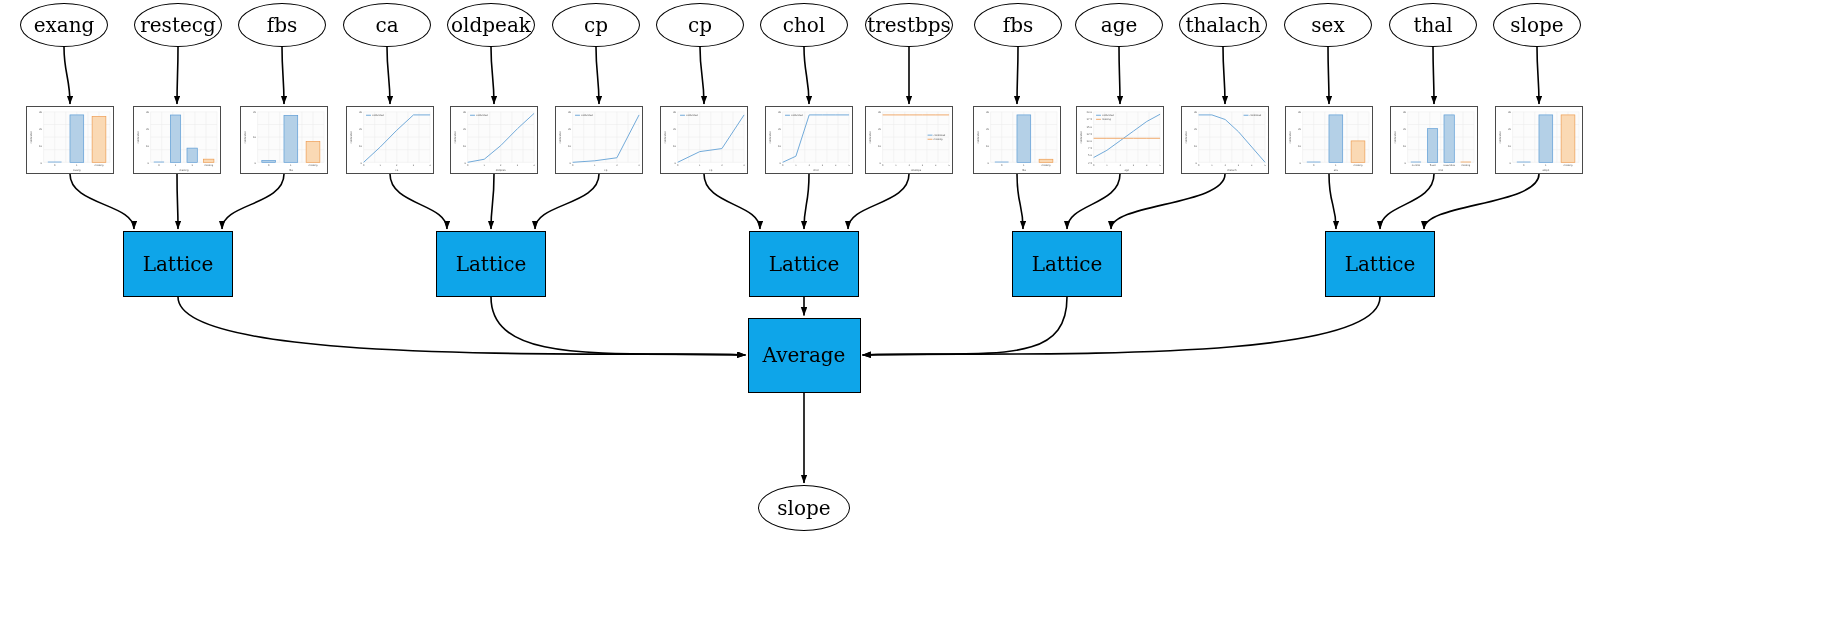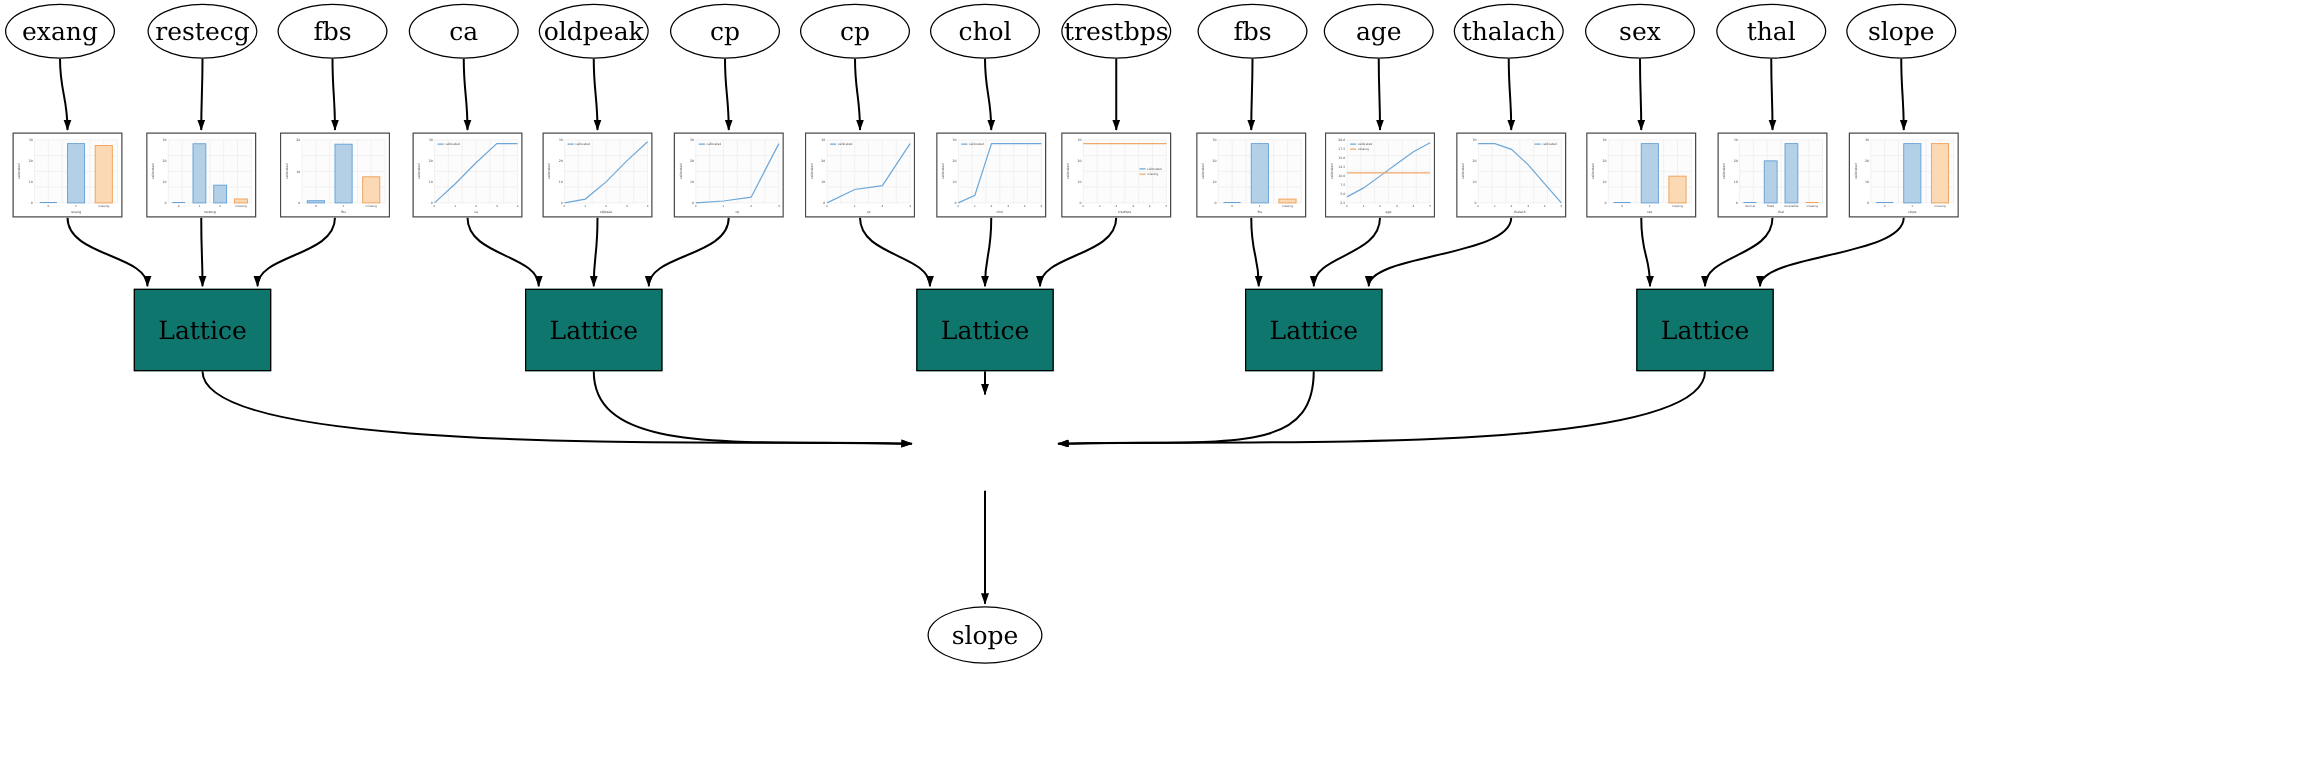--- a/index.html
+++ b/index.html
@@ -1,30 +1,30 @@
 <!DOCTYPE html>
 <html><head>
 <meta charset="utf-8">
 <style>
   html,body{margin:0;padding:0;background:#ffffff;}
   body{width:1840px;height:627px;position:relative;overflow:hidden;
        font-family:"DejaVu Serif","Liberation Serif",serif;}
-  #stage{position:absolute;left:0;top:0;width:1552px;height:627px;}
+  #stage{position:absolute;left:16px;top:0;width:1552px;height:627px;}
 
   svg.edges{position:absolute;left:0;top:0;width:1840px;height:627px;pointer-events:none;}
 
   .node{position:absolute;box-sizing:border-box;}
 
   .ellipse{
     border:1.4px solid #000;border-radius:50%;background:#fff;
     display:flex;align-items:center;justify-content:center;
     font-size:20px;color:#000;line-height:1;
   }
   .boxnode{
-    border:1.4px solid #000;background:#0f766e;
+    border:1.4px solid #000;background:#0ea5e9;
     display:flex;align-items:center;justify-content:center;
     font-size:20px;color:#000;
   }
 
   
   .plot{
     position:absolute;box-sizing:border-box;
     border:1.5px solid #4a4a4a;background:#ffffff;
     padding:0;overflow:hidden;
   }
@@ -623,18 +623,21 @@
         <span>Lattice</span>
       </div>
       <div class="node boxnode" style="left: 996px; top: 231px; width: 110px; height: 66px;">
         <span>Lattice</span>
       </div>
       <div class="node boxnode" style="left: 1309px; top: 231px; width: 110px; height: 66px;">
         <span>Lattice</span>
       </div>
     </div>
 
+  <div class="node boxnode" id="avg-node" style="left: 731.5px; top: 317.5px; width: 113px; height: 75px;">
+    <span>Average</span>
+  </div>
 
   <div class="node ellipse" id="out-node" style="left: 742px; top: 485px; width: 92px; height: 46px;">
     <span>slope</span>
   </div>
 
 </div>
 
 </body></html>

